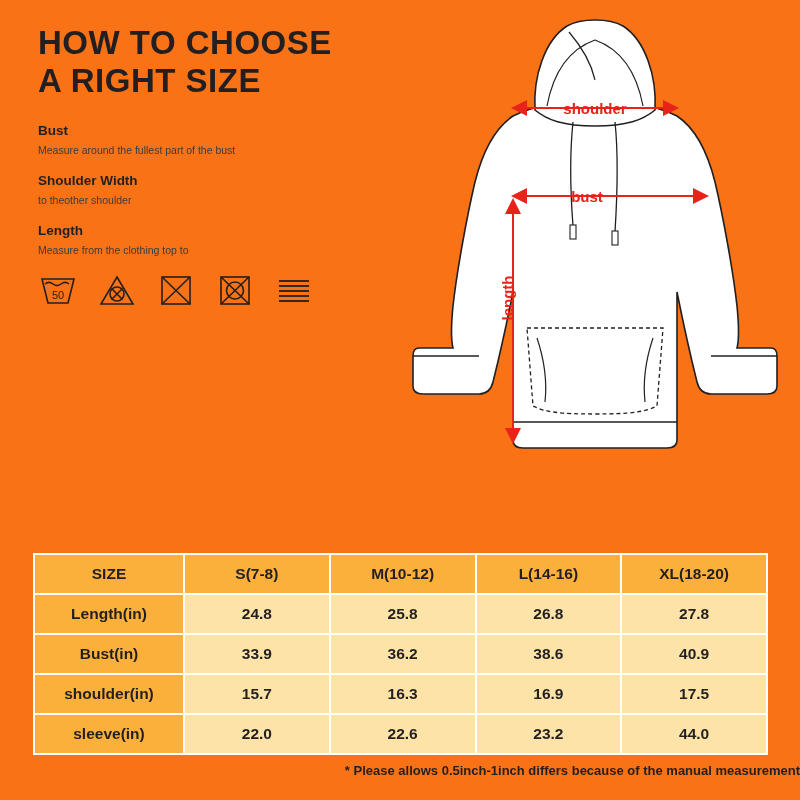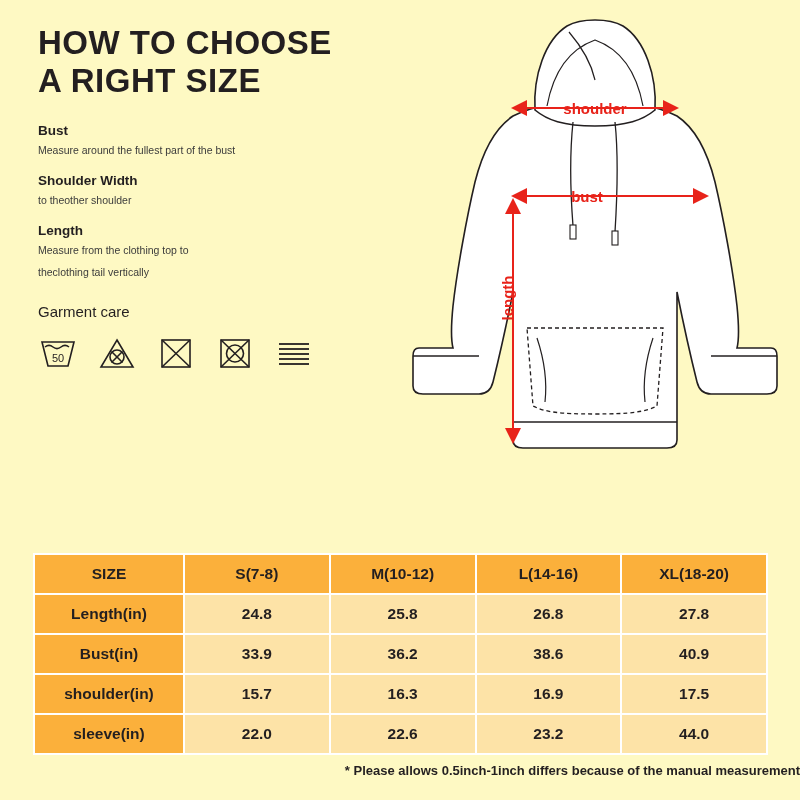--- a/index.html
+++ b/index.html
@@ -7,21 +7,21 @@
     margin: 0; padding: 0;
     width: 800px; height: 800px;
     background: #ffffff;
     font-family: "Liberation Sans", sans-serif;
     color: #231f20;
   }
   #page {
     position: relative;
     width: 800px; height: 800px;
     overflow: hidden;
-    background: #fef9c3;
+    background: #f97316;
   }
 
   
   #left-col {
     position: absolute;
     left: 38px; top: 24px;
     width: 345px;
   }
   #headline {
     font-weight: bold;
@@ -131,25 +131,23 @@
       <div class="measure-title">Shoulder Width</div>
       <div class="measure-desc">
         <span class="l2">to theother shoulder</span>
       </div>
     </div>
 
     <div class="measure-block" id="length-block">
       <div class="measure-title">Length</div>
       <div class="measure-desc">
         <span>Measure from the clothing top to</span>
-        <span class="l2">theclothing tail vertically</span>
       </div>
     </div>
 
-    <div id="care-title">Garment care</div>
 
     <div id="care-icons">
 
       <svg class="care-icon" viewBox="0 0 40 34">
         <path d="M4 6 L36 6 L30 30 L10 30 Z" fill="none" stroke="#231f20" stroke-width="1.6"></path>
         <path d="M7 11 q4 -3.2 8 0 q4 3.2 8 0 q4 -3.2 8 0" fill="none" stroke="#231f20" stroke-width="1.6"></path>
         <text x="20" y="26" text-anchor="middle" font-family="Liberation Sans, sans-serif" font-size="11" fill="#231f20">50</text>
       </svg>
 
       <svg class="care-icon" viewBox="0 0 40 34">

